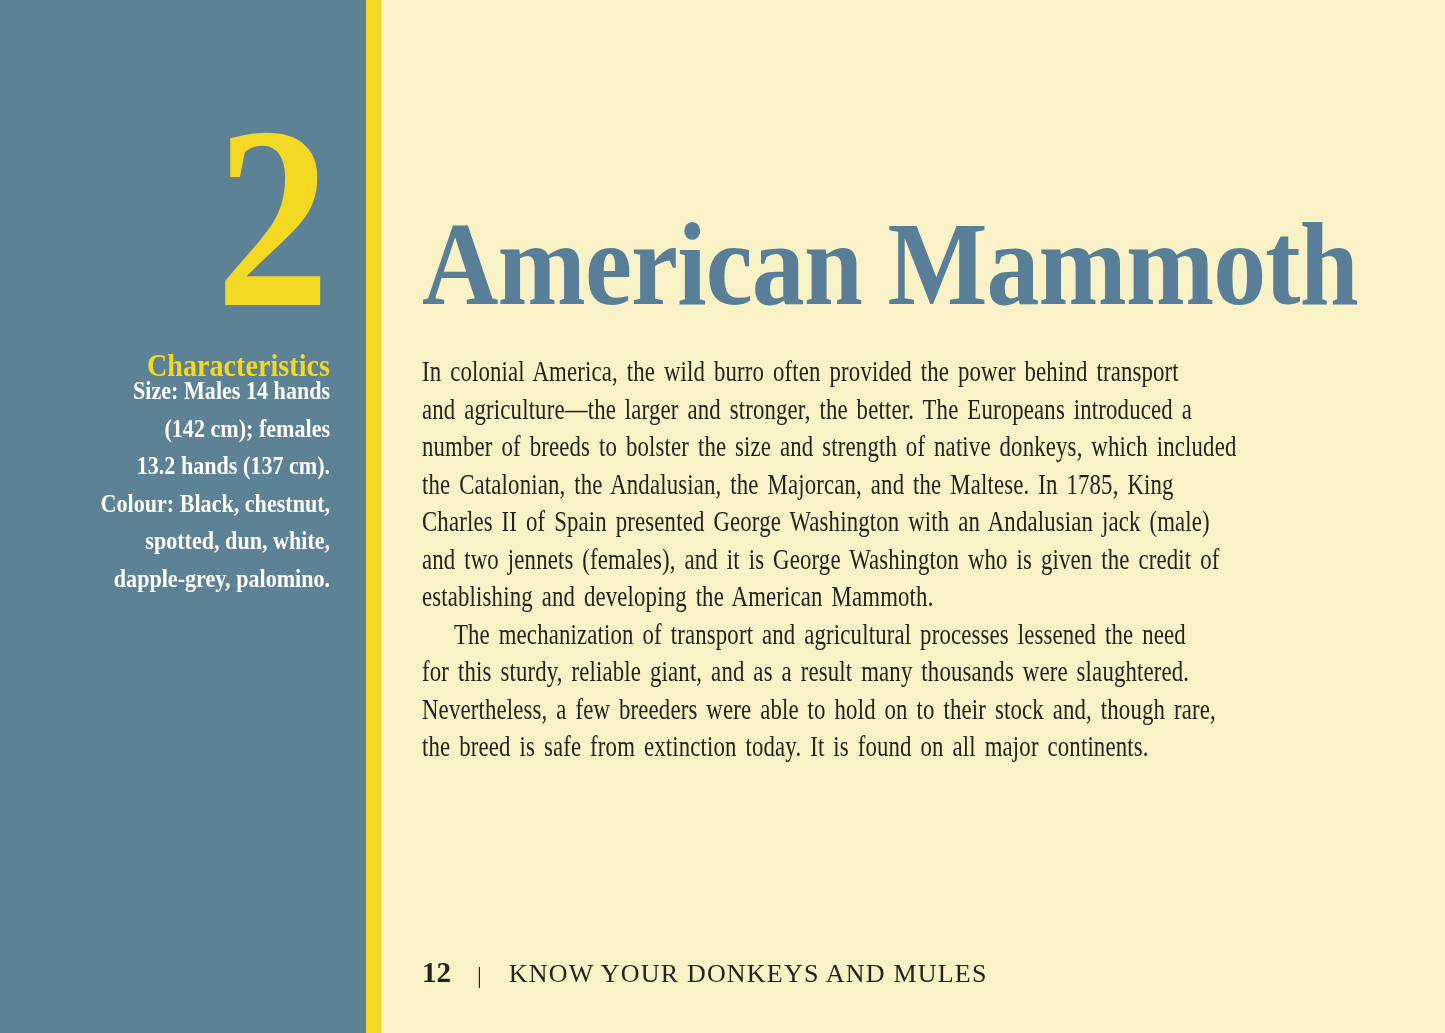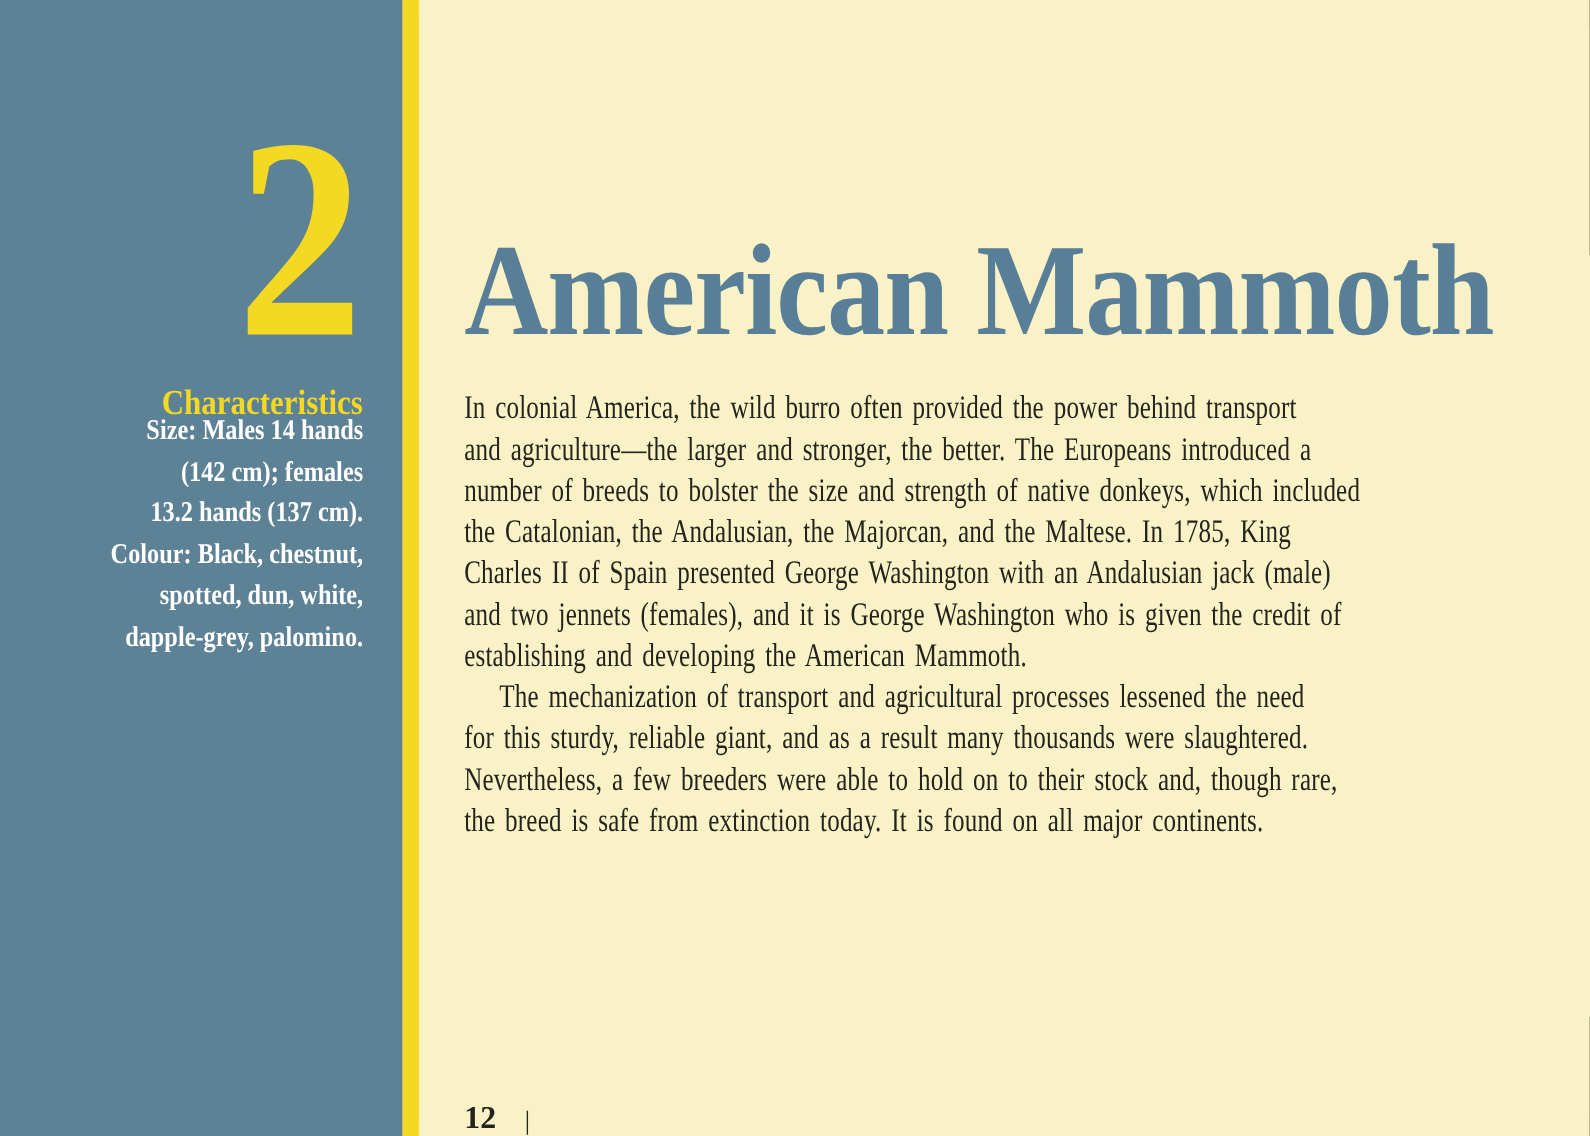--- a/index.html
+++ b/index.html
@@ -90,21 +90,21 @@
     word-spacing: 4px;
     letter-spacing: 0.2px;
     color: var(--body-text, #24241d);
     transform: scaleX(0.76);
     transform-origin: 0 0;
   }
   .body-line { white-space: nowrap; }
   .paragraph.indent-first .body-line:first-child { padding-left: 42px; }
   .footer {
     position: absolute;
-    left: 41px; top: 1000px;
+    left: 41px; top: 956px;
     display: flex;
     align-items: flex-end;
     color: var(--body-text, #24241d);
   }
   .page-number {
     font-size: 29px;
     font-weight: bold;
   }
   .separator {
     margin: 0 27px 0 26px;
@@ -153,16 +153,17 @@
           <div class="body-line">The mechanization of transport and agricultural processes lessened the need</div>
           <div class="body-line">for this sturdy, reliable giant, and as a result many thousands were slaughtered.</div>
           <div class="body-line">Nevertheless, a few breeders were able to hold on to their stock and, though rare,</div>
           <div class="body-line">the breed is safe from extinction today. It is found on all major continents.</div>
         </div>
     </div>
 
     <footer class="footer">
       <span class="page-number">12</span>
       <span class="separator">|</span>
+      <span class="book-title">KNOW YOUR DONKEYS AND MULES</span>
     </footer>
   </main>
 
 </div>
 
 </body></html>

